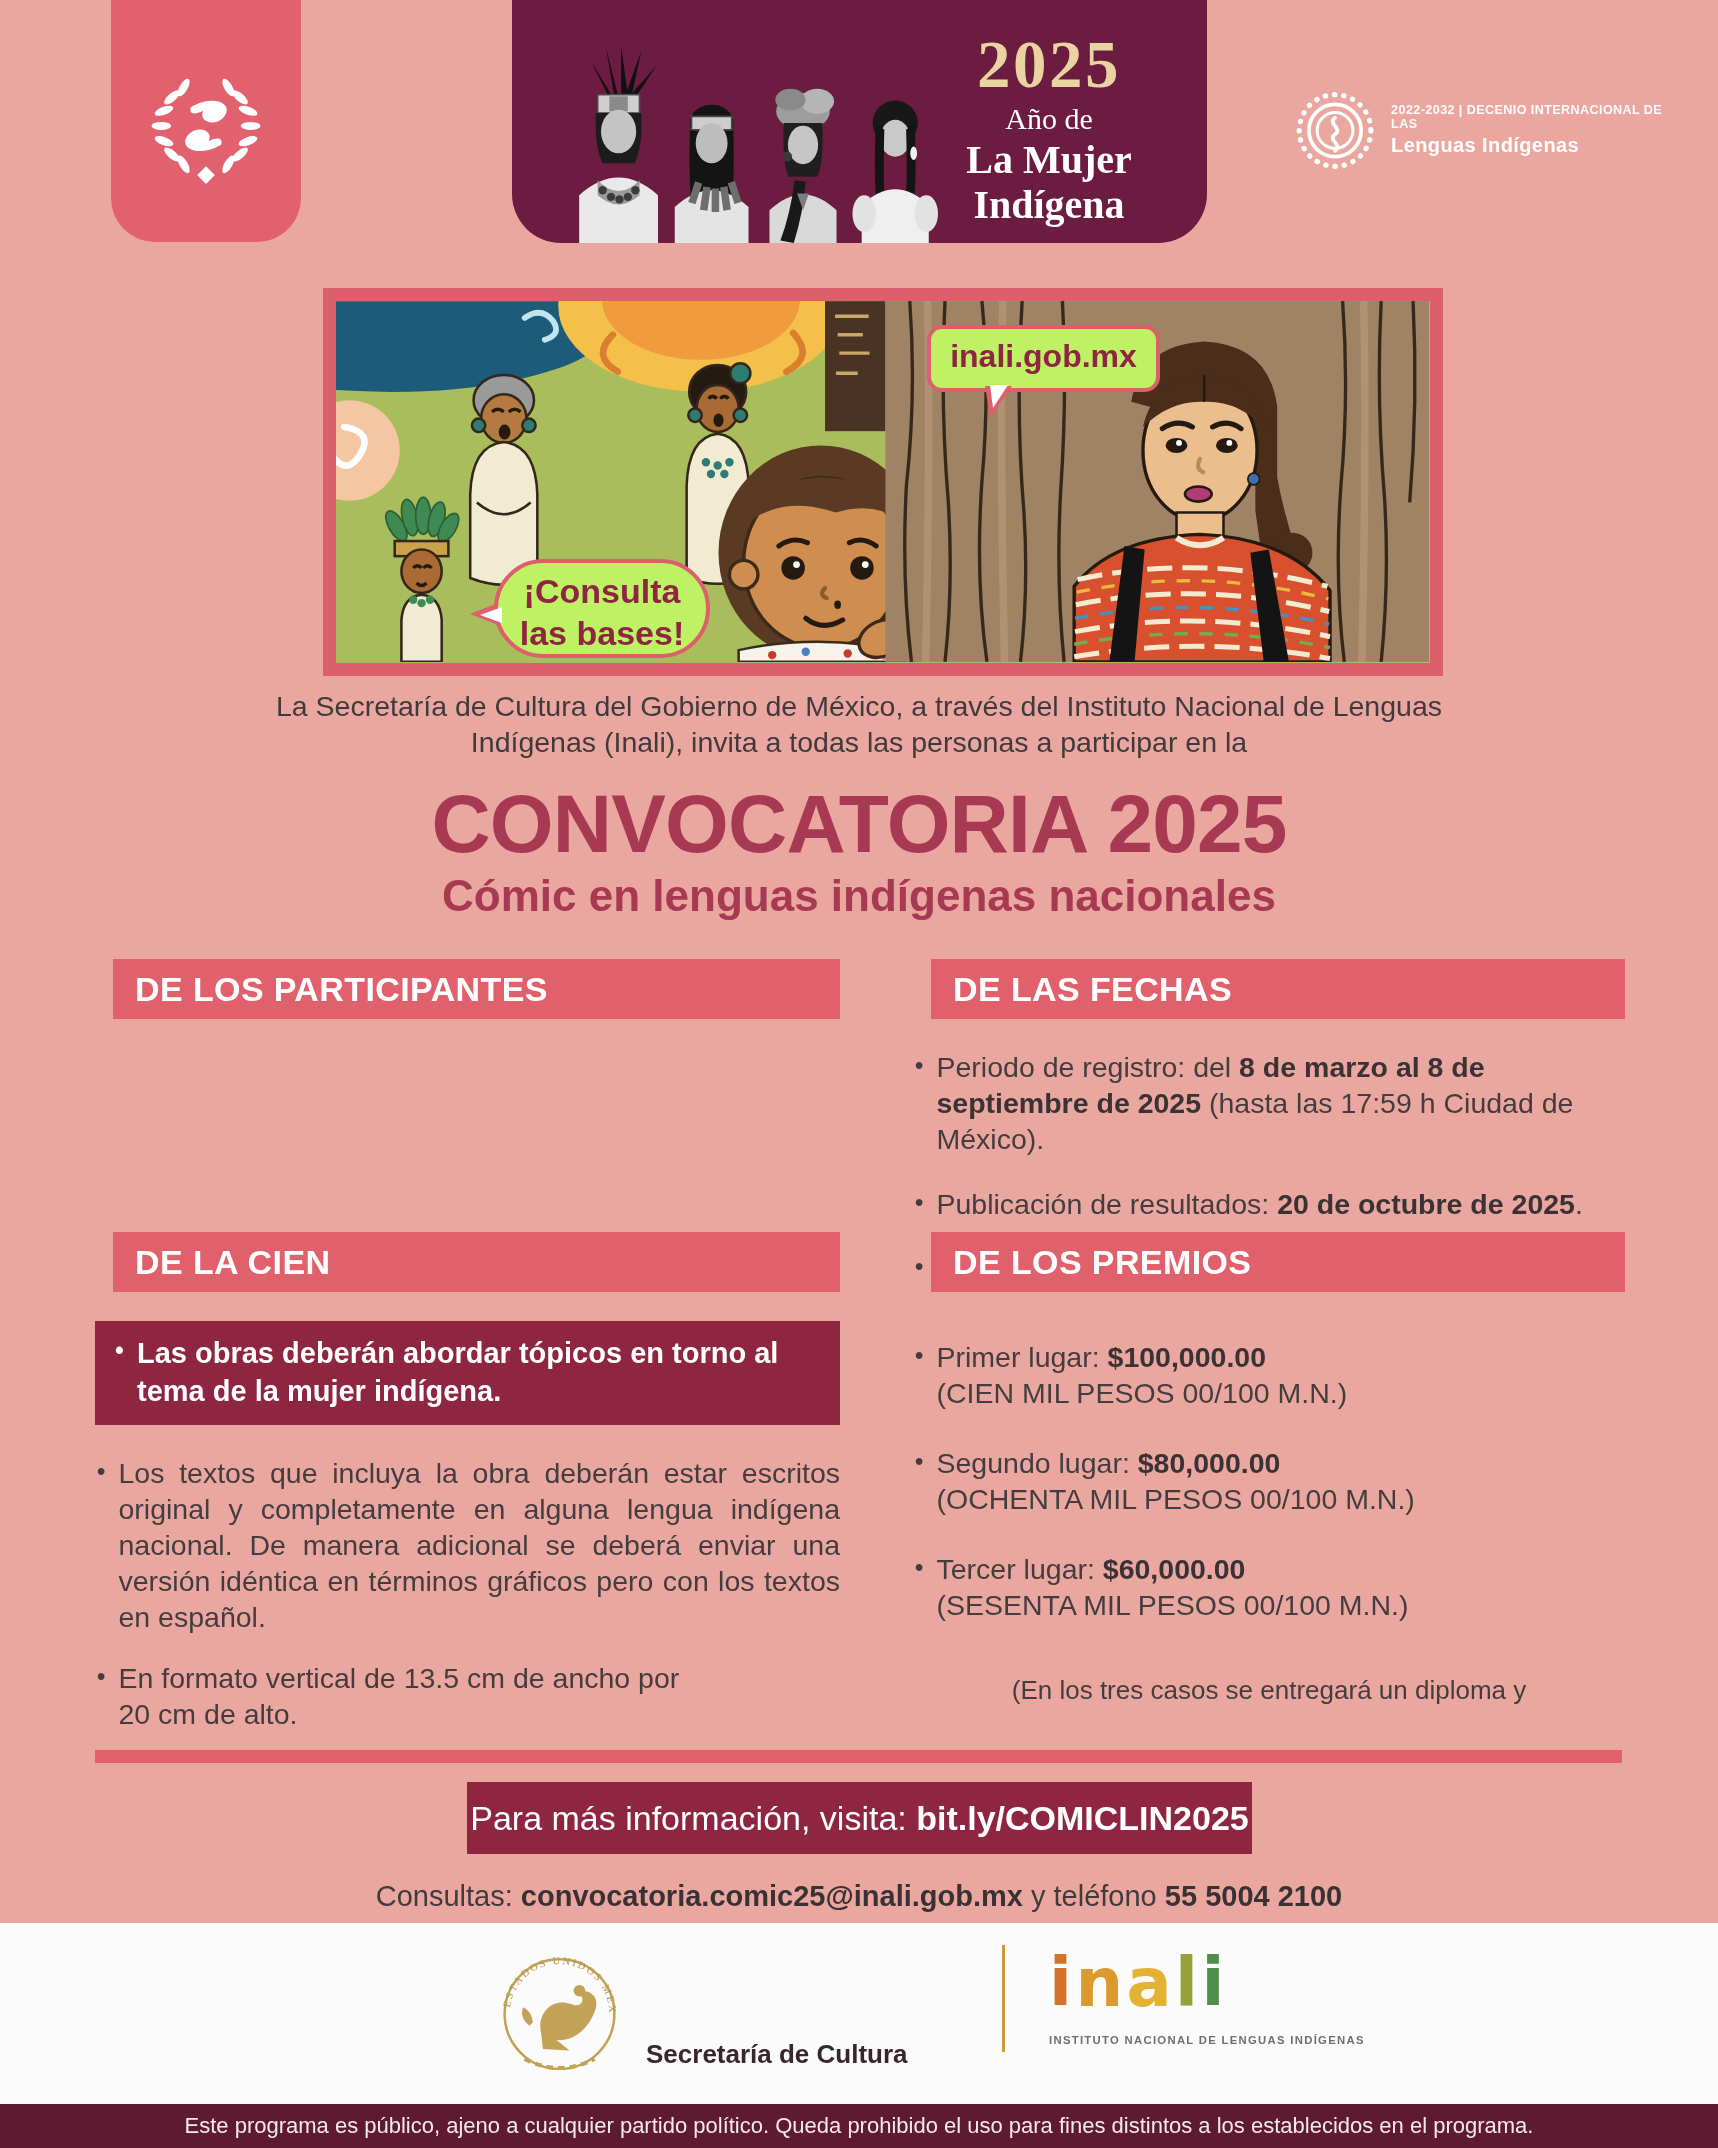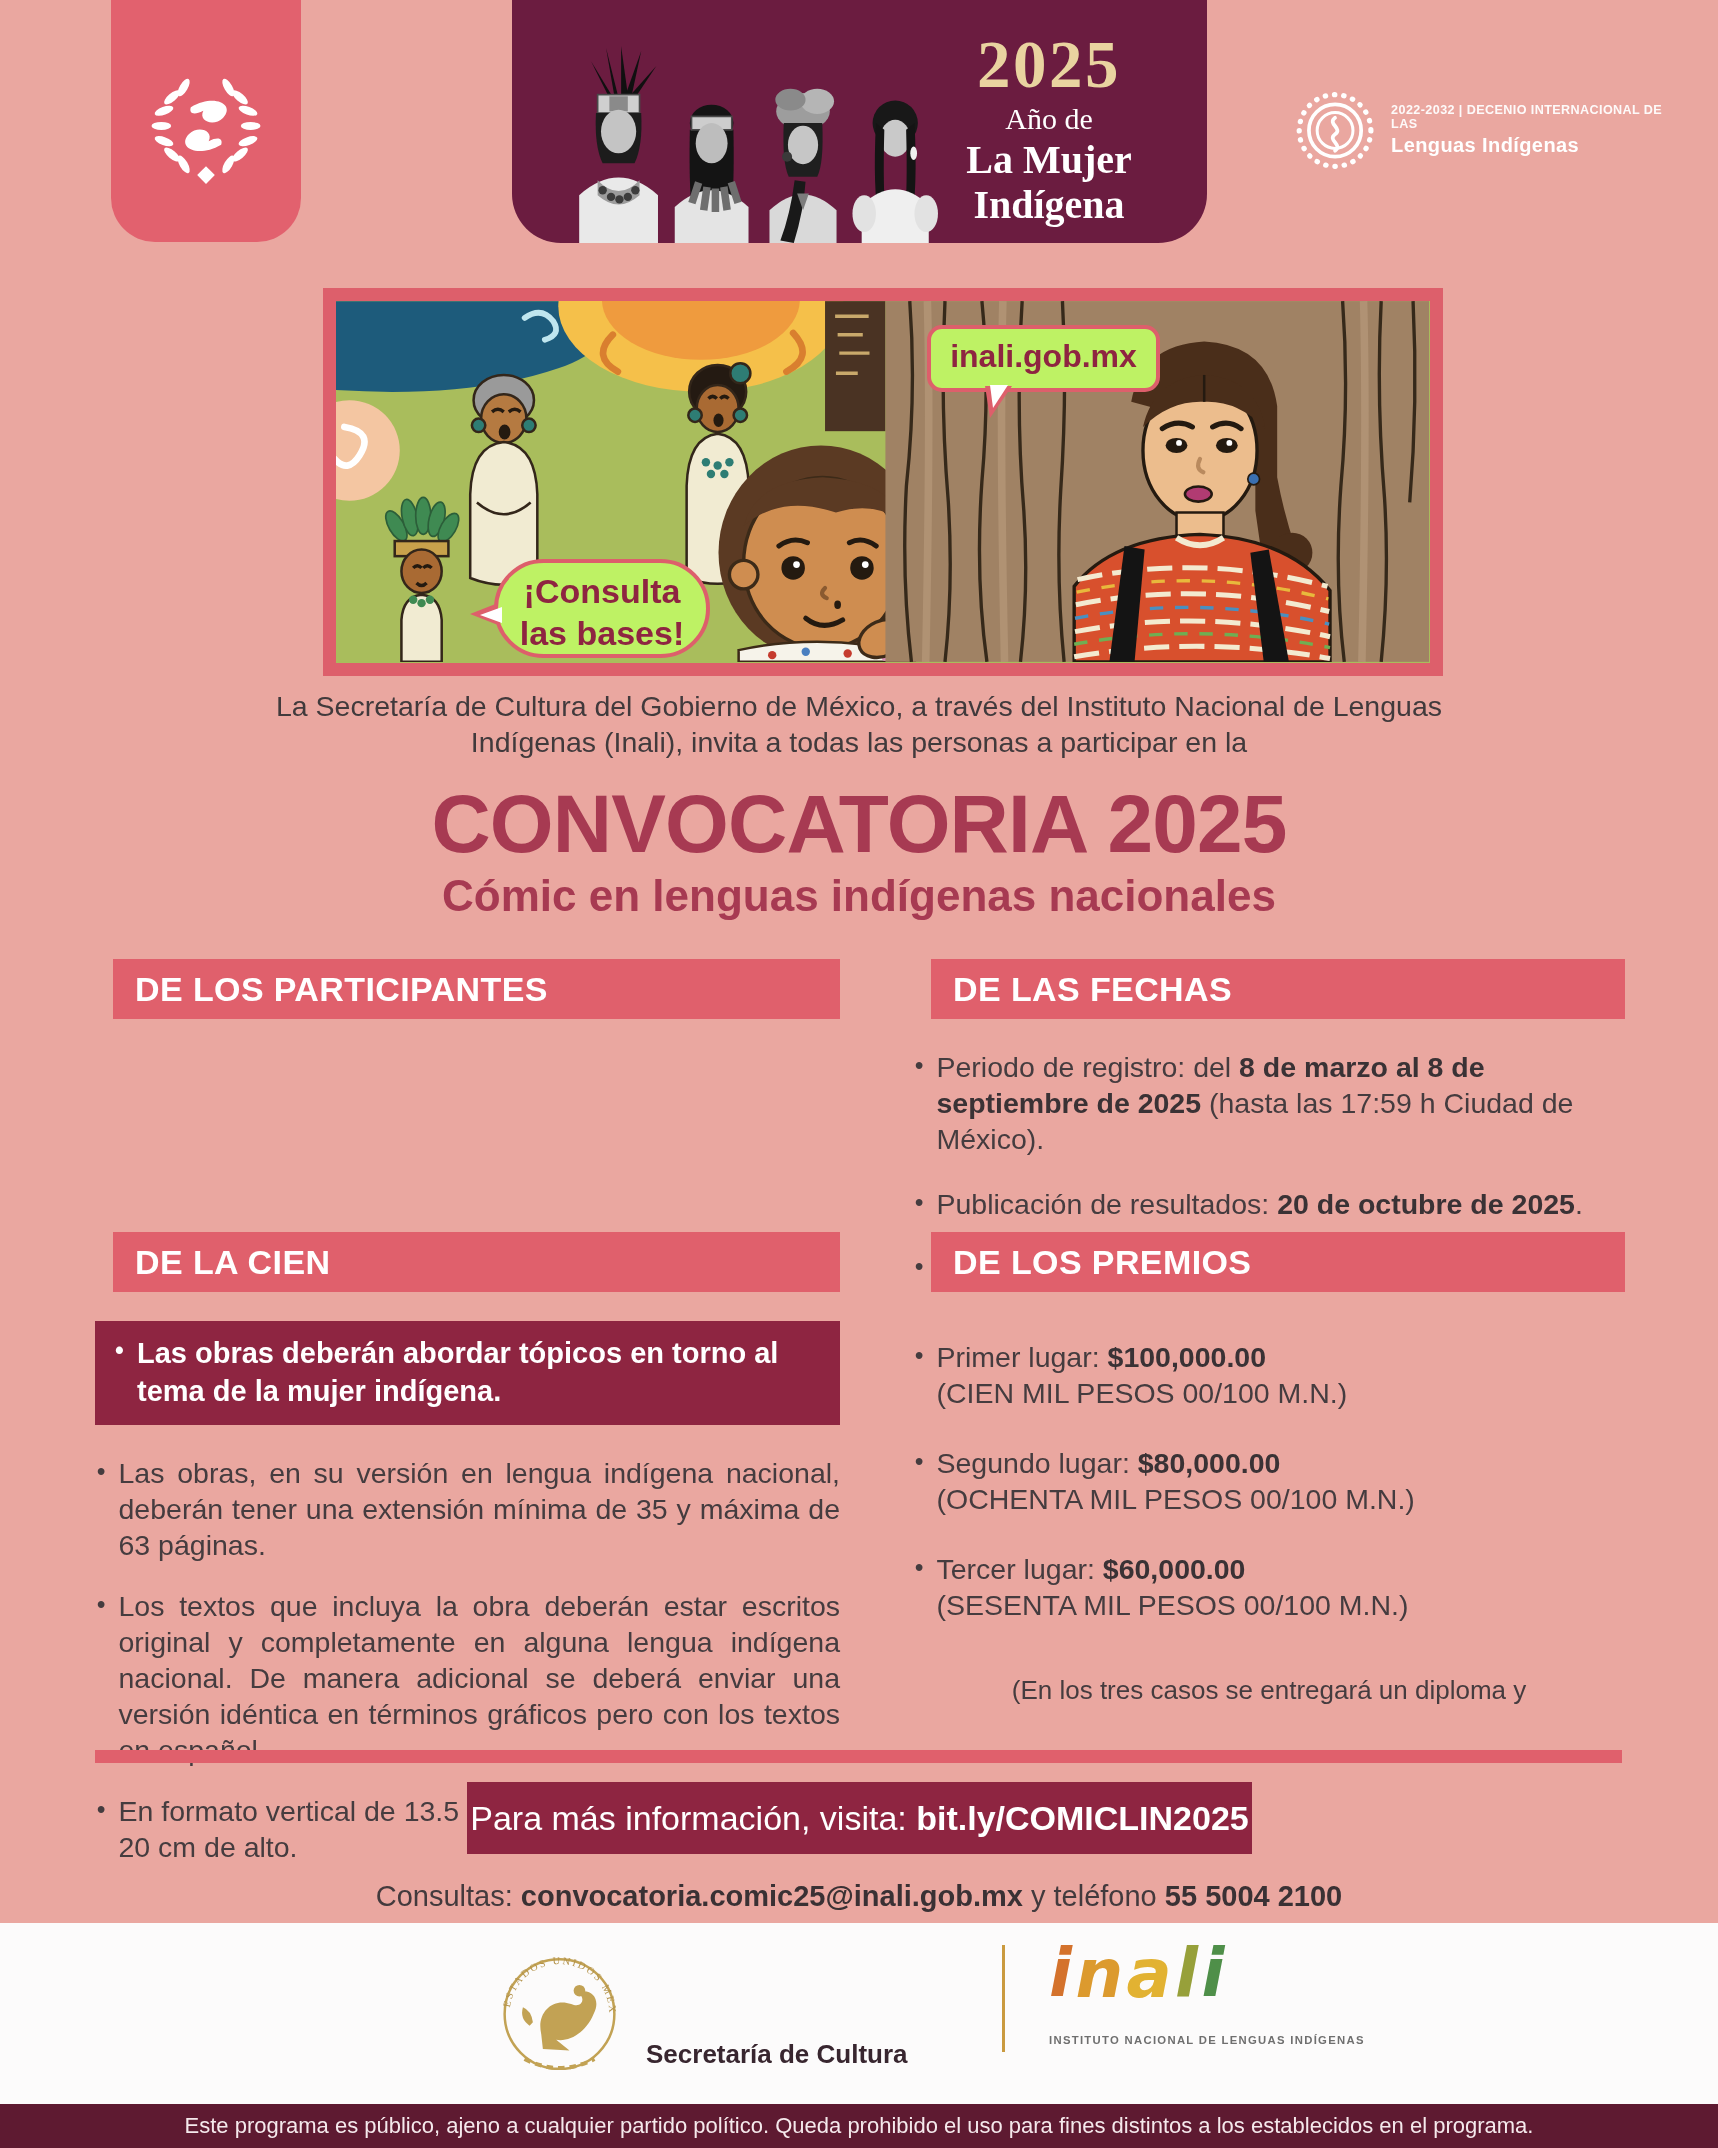--- a/index.html
+++ b/index.html
@@ -94,22 +94,22 @@
   .consultas{left:0;top:1880px;width:1718px;text-align:center;font-size:29px;color:#433a3d;}
   .consultas b{color:#3a3134;}
 
   
   .footer{left:0;top:1923px;width:1718px;height:181px;background:#fcfbfb;}
   .emblem{position:absolute;left:493px;top:8.4px;}
   .cultura{position:absolute;left:641px;top:0px;font-family:"Liberation Serif",serif;
            font-weight:bold;font-size:89px;color:#6b1e45;}
   .secretaria{position:absolute;left:646px;top:116px;font-size:26px;font-weight:bold;color:#38262f;}
   .goldline{position:absolute;left:1002px;top:22px;width:3.4px;height:107px;background:#ca9a3f;}
-  .inali-word{position:absolute;left:1049px;top:12px;font-size:67px;font-weight:bold;
-              font-family:"DejaVu Sans",sans-serif;letter-spacing:3.4px;font-style:italic;}
+  .inali-word{position:absolute;left:1049px;top:21px;font-size:67px;font-weight:bold;
+              font-family:"DejaVu Sans",sans-serif;letter-spacing:3.4px;}
   .inali-word span:nth-child(1){color:#d4722c;}
   .inali-word span:nth-child(2){color:#dc9a2e;}
   .inali-word span:nth-child(3){color:#e2b232;}
   .inali-word span:nth-child(4){color:#97a03a;}
   .inali-word span:nth-child(5){color:#4f8f49;}
   .inali-tag{position:absolute;left:1049px;top:111px;font-size:11.3px;font-weight:bold;
              letter-spacing:1.3px;color:#6f6f6f;}
   .legal{left:0;top:2104px;width:1718px;height:44px;background:#5e1a31;color:#f5e9ec;
          font-size:22px;line-height:44px;text-align:center;}
 </style>
@@ -390,21 +390,20 @@
       <div class="bullet"><span>Premiación: </span><span class="bseg">noviembre de 2025</span><span>.</span></div>
     </div>
 </div>
 
 <div class="abs sec sec-obra">
   <div class="secbar">DE LA CIEN</div>
   <div class="highlight">
     <span>Las obras deberán abordar tópicos en torno al tema de la mujer indígena.</span>
   </div>
   <div class="bullets justify" style="margin-top:0;">
-      <div class="bullet"><span>Las obras, en su versión en lengua indígena nacional, deberán tener una extensión mínima de 35 y máxima de 63 páginas.</span></div>
       <div class="bullet"><span>Los textos que incluya la obra deberán estar escritos original y completamente en alguna lengua indígena nacional. De manera adicional se deberá enviar una versión idéntica en términos gráficos pero con los textos en español.</span></div>
       <div class="bullet"><span>En formato vertical de 13.5 cm de ancho por</span><br><span>20 cm de alto.</span></div>
     </div>
 </div>
 
 <div class="abs sec sec-premios">
   <div class="secbar">DE LOS PREMIOS</div>
   <div class="bullets" style="margin-top:47px;">
       <div class="bullet"><span>Primer lugar: </span><span class="bseg">$100,000.00</span><span></span><br><span>(CIEN MIL PESOS 00/100 M.N.)</span></div>
       <div class="bullet"><span>Segundo lugar: </span><span class="bseg">$80,000.00</span><span></span><br><span>(OCHENTA MIL PESOS 00/100 M.N.)</span></div>

